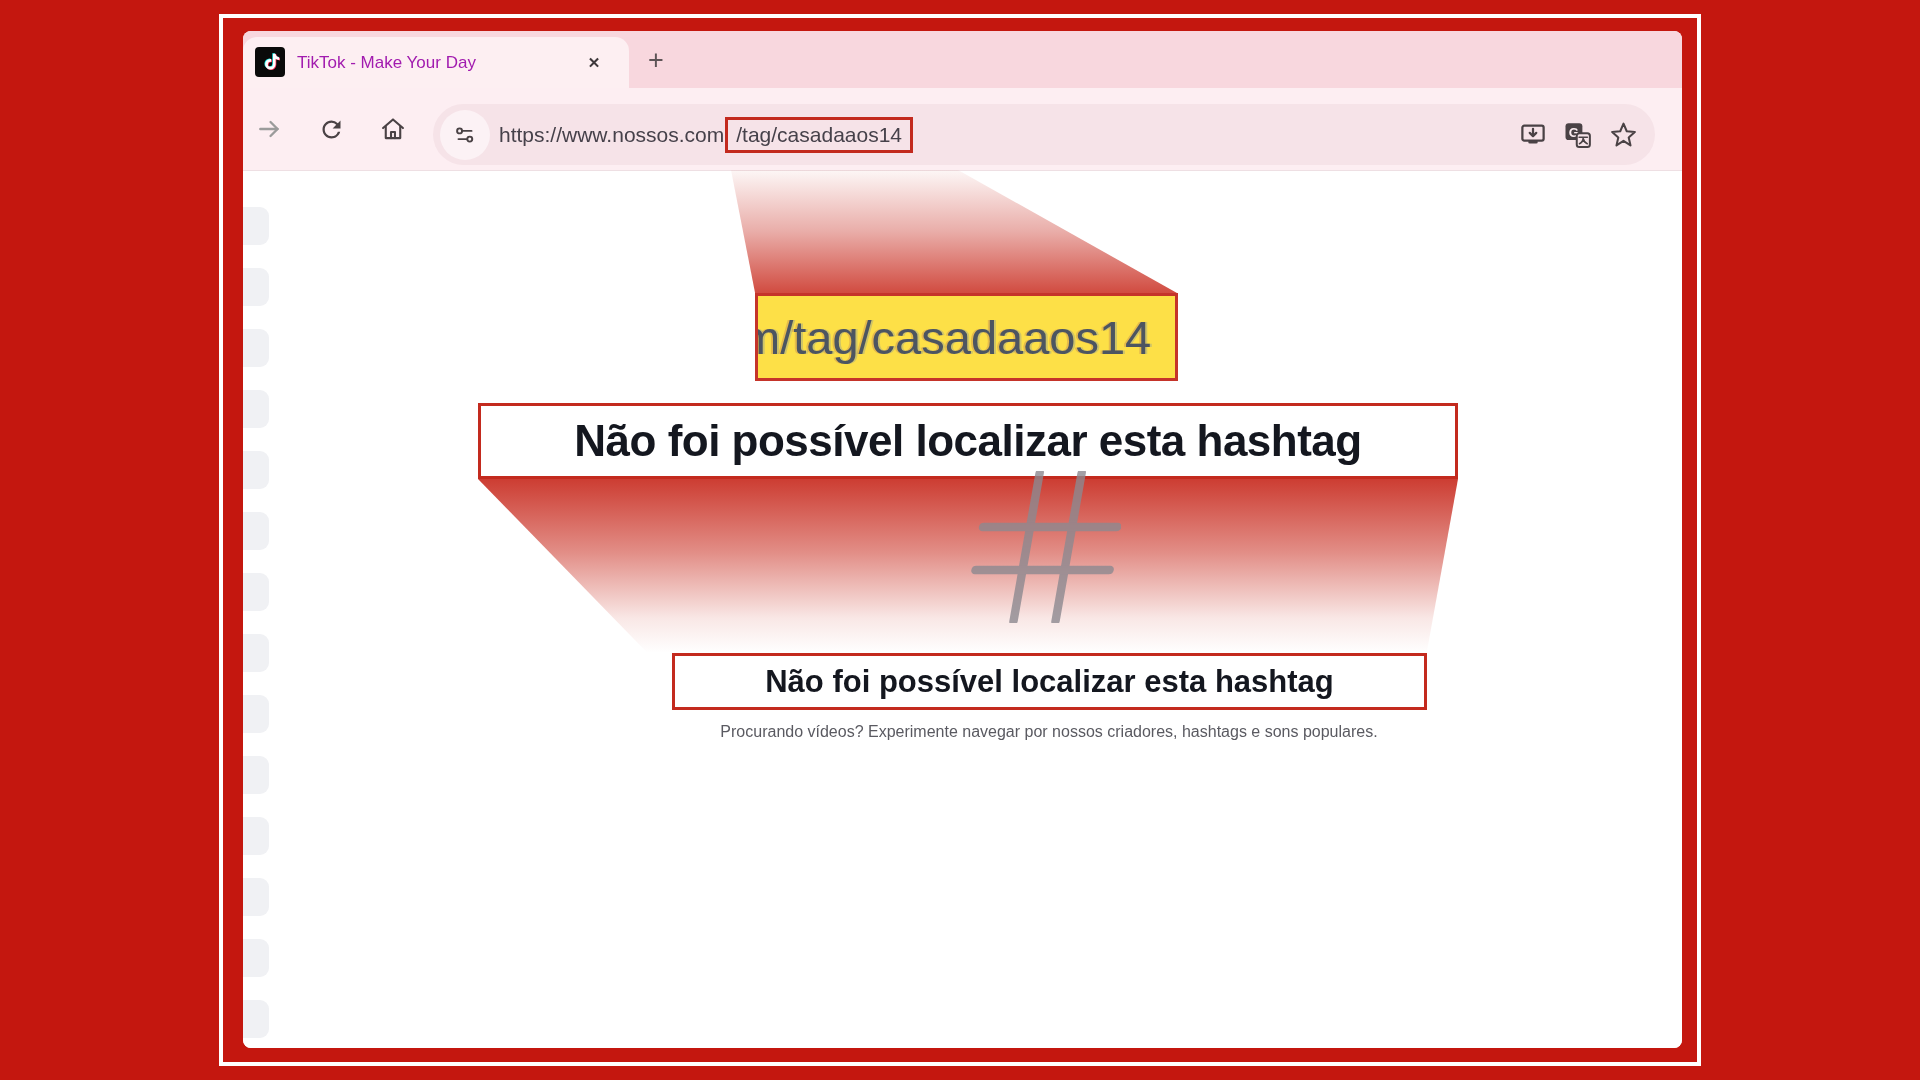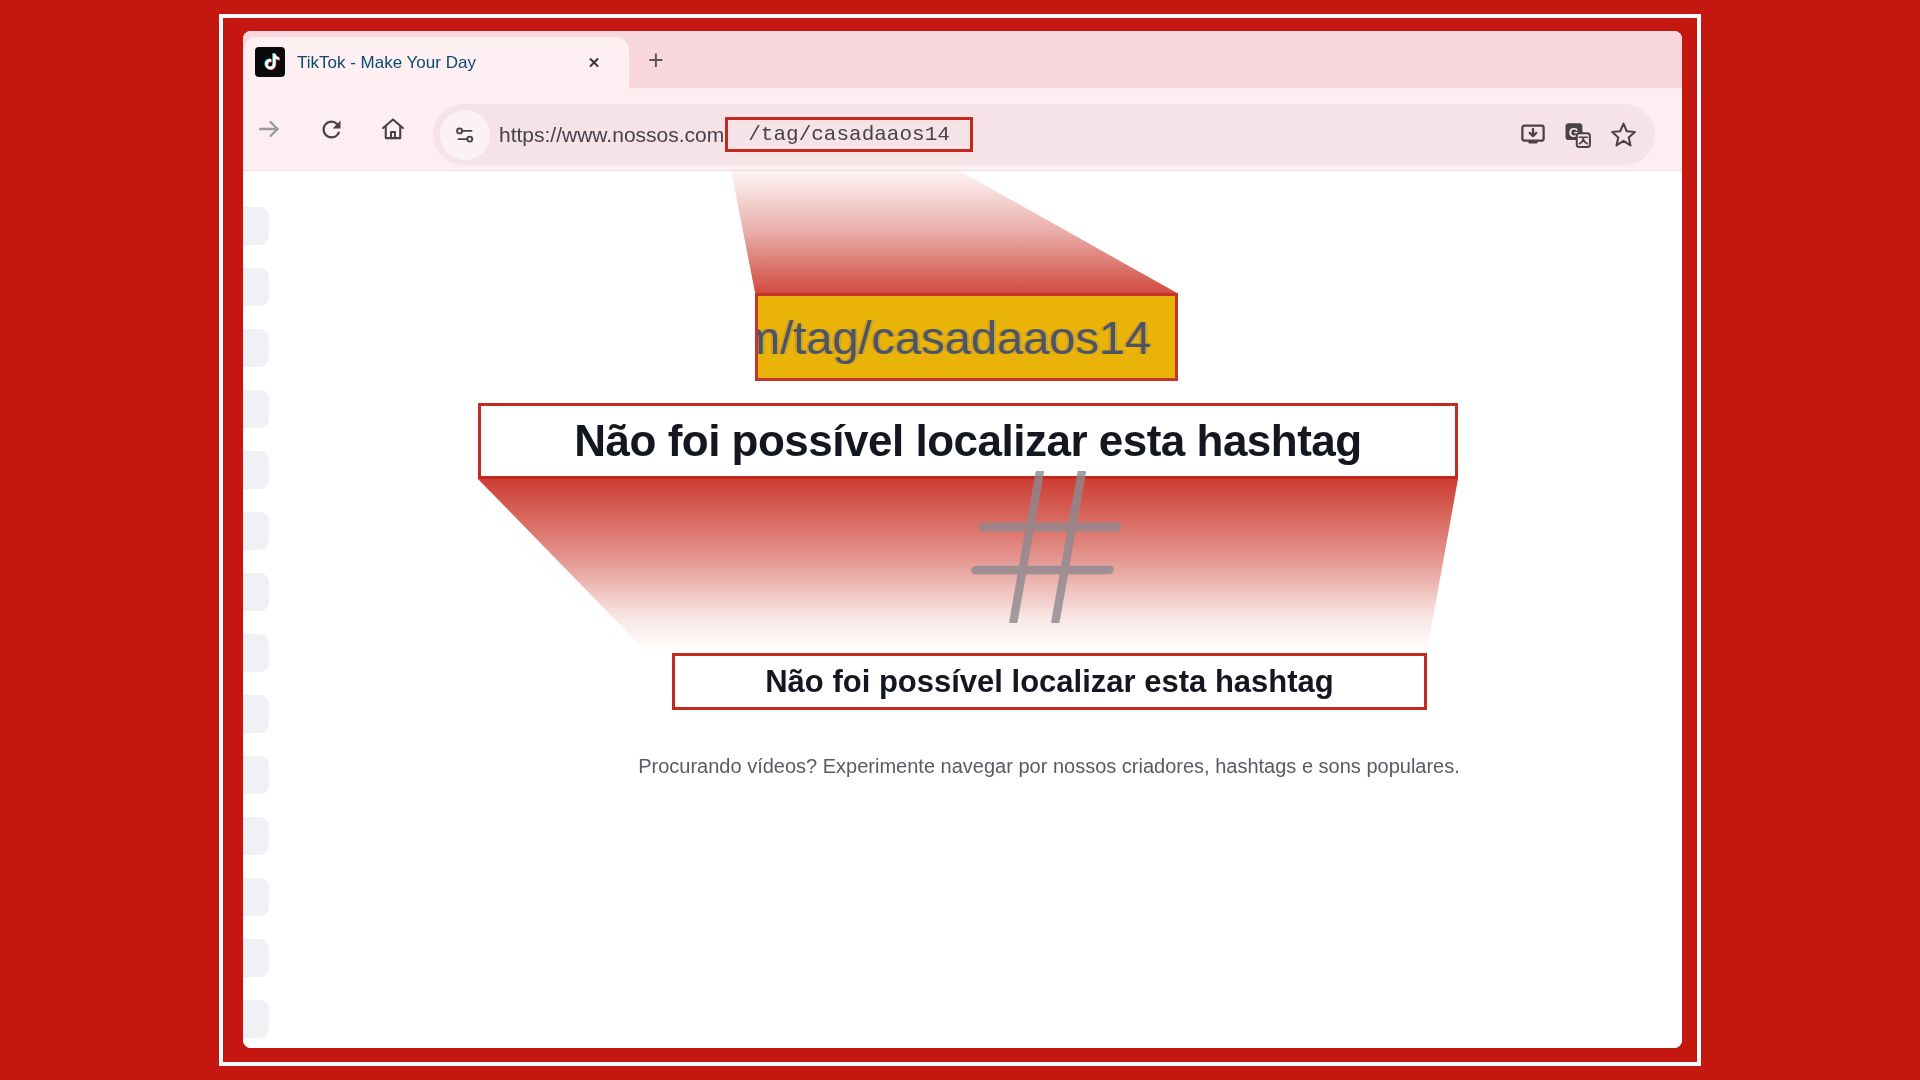--- a/index.html
+++ b/index.html
@@ -5,60 +5,60 @@
   html,body{margin:0;padding:0;}
   body{width:1920px;height:1080px;overflow:hidden;font-family:"Liberation Sans",sans-serif;}
   .canvas{position:relative;width:1920px;height:1080px;background:#c4170f;}
   .outer-line{position:absolute;left:219px;top:14px;right:219px;bottom:14px;border:4px solid #ffffff;}
   .window{position:absolute;left:243px;top:31px;width:1439px;height:1017px;background:#ffffff;border-radius:8px;overflow:hidden;}
 
   
   .tabstrip{position:absolute;left:0;top:0;width:100%;height:57px;background:#f8d7de;}
   .active-tab{position:absolute;left:0;top:6px;width:386px;height:51px;background:#fdeff2;border-radius:14px 14px 0 0;}
   .favicon{position:absolute;left:12px;top:10px;width:30px;height:30px;background:#0a0a0a;border-radius:4px;display:flex;align-items:center;justify-content:center;}
-  .tab-title{position:absolute;left:54px;top:0;height:100%;display:flex;align-items:center;font-size:17px;color:#0c4a6e;white-space:nowrap;}
+  .tab-title{position:absolute;left:54px;top:0;height:100%;display:flex;align-items:center;font-size:17px;color:#a21caf;white-space:nowrap;}
   .tab-close{position:absolute;left:338px;top:13px;width:26px;height:26px;display:flex;align-items:center;justify-content:center;font-size:15px;font-weight:bold;color:#3e383b;border-radius:50%;cursor:pointer;}
   .new-tab{position:absolute;left:398px;top:14px;width:30px;height:30px;display:flex;align-items:center;justify-content:center;font-size:27px;font-weight:400;color:#5d5356;cursor:pointer;}
 
   
   .toolbar{position:absolute;left:0;top:57px;width:100%;height:82px;background:#fdeef2;}
   .nav-btn{position:absolute;top:26px;width:30px;height:30px;display:flex;align-items:center;justify-content:center;}
   .pill{position:absolute;left:190px;top:16px;width:1222px;height:61px;border-radius:31px;background:#f6e3e8;display:flex;align-items:center;}
   .tune-wrap{width:50px;height:50px;border-radius:50%;background:#fcf2f5;margin-left:7px;display:flex;align-items:center;justify-content:center;flex:0 0 auto;}
   .url-text{margin-left:9px;font-size:21px;color:#46414a;white-space:nowrap;display:flex;align-items:center;}
-  .url-hl-box{display:inline-block;border:3px solid #c32a1e;padding:3px 20px;margin-left:1px;font-family:Liberation Mono, monospace;}
+  .url-hl-box{display:inline-block;border:3px solid #c32a1e;padding:3px 8px;margin-left:1px;}
   .pill-right{margin-left:auto;margin-right:16px;display:flex;align-items:center;gap:13px;}
   .pill-right .icon-btn{width:32px;height:32px;display:flex;align-items:center;justify-content:center;}
 
   
   .page{position:absolute;left:0;top:139px;width:100%;height:878px;background:#ffffff;border-top:1px solid #eedfe3;}
   .skel{position:absolute;left:0;width:26px;height:38px;background:#f0f1f4;border-radius:0 9px 9px 0;}
 
   .trap1{position:absolute;left:488px;top:139px;width:446px;height:123px;z-index:1;
     background:linear-gradient(180deg,rgba(198,40,28,0.04) 0%,rgba(198,40,28,0.38) 50%,rgba(201,44,31,0.85) 100%);
     clip-path:polygon(0% 0%,50.9% 0%,100% 100%,5.4% 100%);}
   .url-callout{position:absolute;left:512px;top:262px;width:423px;height:88px;box-sizing:border-box;z-index:2;
-    background:#eab308;border:3px solid #c5342a;overflow:hidden;display:flex;align-items:center;}
+    background:#fde047;border:3px solid #c5342a;overflow:hidden;display:flex;align-items:center;}
   .url-callout span{margin-left:-17px;font-size:47px;color:#4c5561;white-space:nowrap;
     text-shadow:2px 0 0 rgba(90,125,190,0.28),-2px 0 0 rgba(170,95,90,0.28);}
 
   .big-callout{position:absolute;left:235px;top:372px;width:980px;height:76px;box-sizing:border-box;z-index:2;
     background:#ffffff;border:3px solid #c32a1e;display:flex;align-items:center;justify-content:center;
     font-weight:bold;font-size:44px;letter-spacing:-0.5px;color:#14171f;white-space:nowrap;}
 
   .trap2{position:absolute;left:235px;top:448px;width:980px;height:174px;z-index:1;
     background:linear-gradient(180deg,rgba(199,40,28,0.90) 0%,rgba(202,48,35,0.55) 42%,rgba(205,60,45,0.12) 80%,rgba(205,60,45,0) 100%);
     clip-path:polygon(0% 0%,100% 0%,96.8% 100%,17.3% 100%);}
 
   .hash-mark{position:absolute;left:728px;top:440px;z-index:2;opacity:0.8;}
 
   .small-box{position:absolute;left:429px;top:622px;width:755px;height:57px;box-sizing:border-box;z-index:3;
     background:#ffffff;border:3px solid #c32a1e;display:flex;align-items:center;justify-content:center;
     font-weight:bold;font-size:31px;color:#14171f;white-space:nowrap;}
-  .subtitle{position:absolute;left:235px;top:692px;width:1142px;text-align:center;font-size:20px;color:#5a5a61;z-index:3;margin-top:32px;}
+  .subtitle{position:absolute;left:235px;top:692px;width:1142px;text-align:center;font-size:16px;color:#5a5a61;z-index:3;}
 </style>
 </head>
 <body>
 
 <div class="canvas">
   <div class="outer-line"></div>
 
   <div class="window">
 
     <div class="tabstrip">

